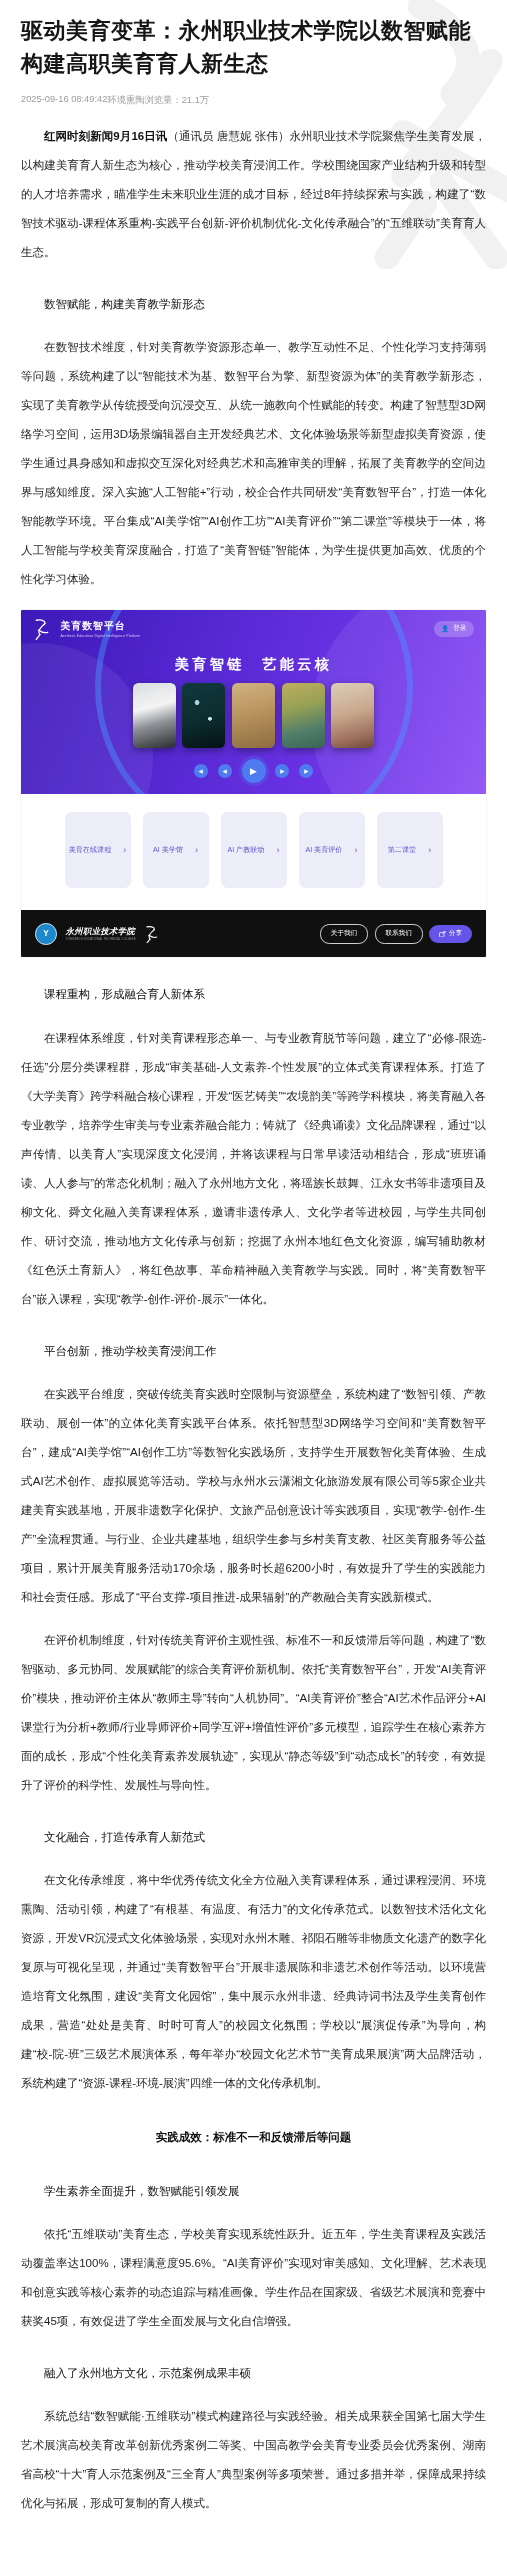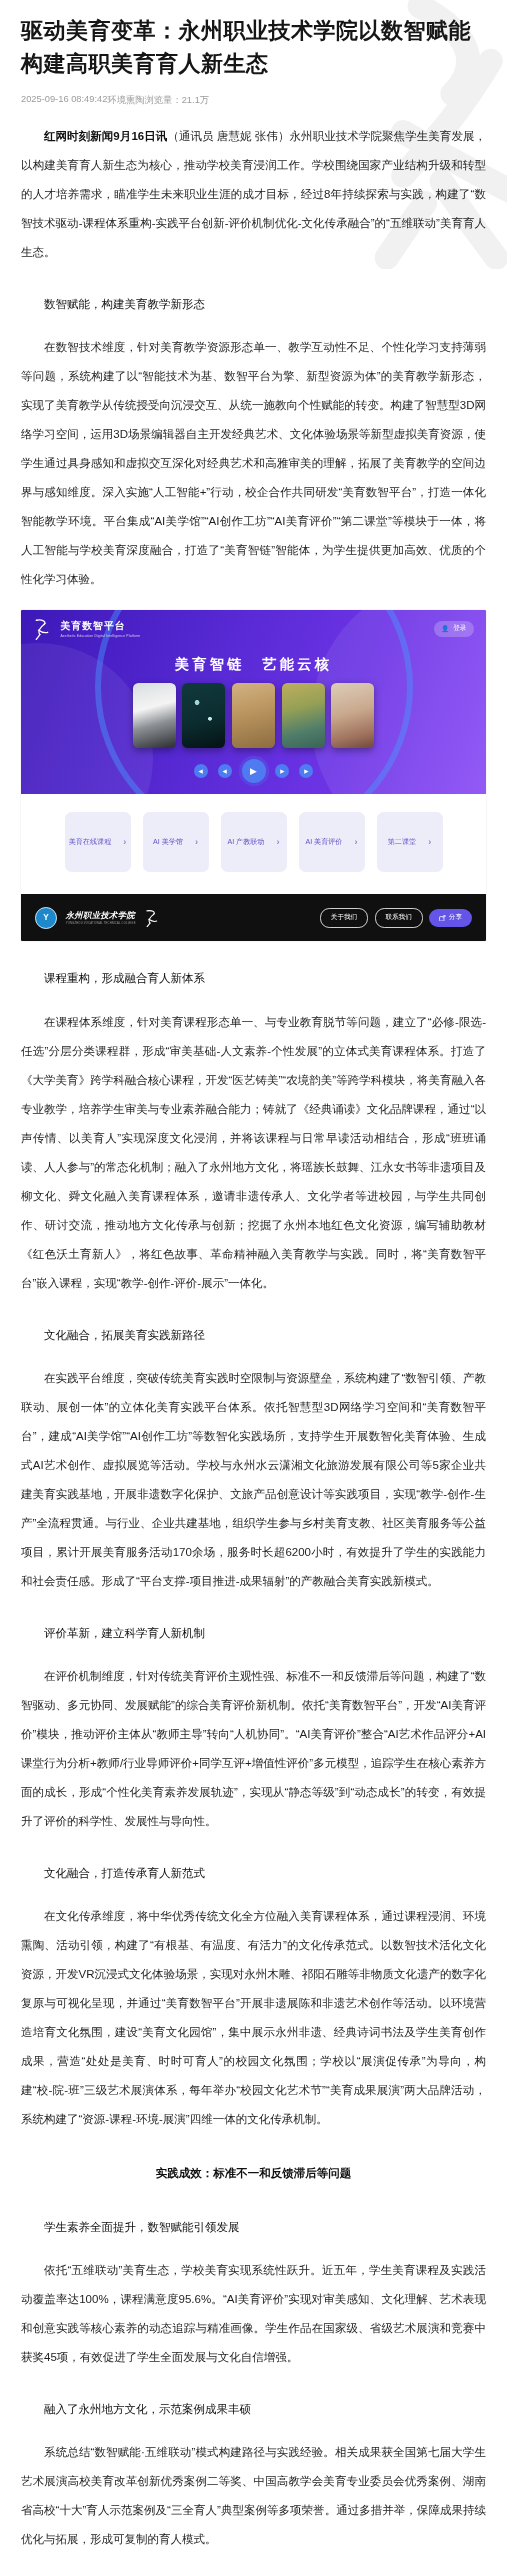--- a/index.html
+++ b/index.html
@@ -42,21 +42,21 @@
       radial-gradient(circle at 65% 55%,#bfeee8 0 1.6px,transparent 2.2px),
       linear-gradient(165deg,#10393c 0%,#0c2d30 55%,#051214 100%);}
   .t3{background:linear-gradient(165deg,#d3b383 0%,#b9945e 45%,#8d6c40 100%);}
   .t4{background:linear-gradient(165deg,#bfae5e 0%,#95a055 38%,#4f7d6a 72%,#3a6455 100%);}
   .t5{background:linear-gradient(165deg,#ddcdb8 0%,#c9a98e 45%,#a0735e 78%,#6f493b 100%);}
   .controls{position:relative;display:flex;justify-content:center;align-items:center;gap:9.8px;margin-top:11px;}
   .ctrl{width:14.2px;height:14.2px;border-radius:50%;background:#4e7bf0;color:#fff;display:flex;
         align-items:center;justify-content:center;font-size:5.5px;cursor:pointer;}
   .ctrl.big{width:24px;height:24px;font-size:8.8px;box-shadow:0 0 0 3.3px rgba(78,123,240,.25);}
   .shot-modules{background:#fff;display:flex;justify-content:center;gap:12px;padding:18.6px 0 22px;}
-  .module-card{width:66px;height:60px;background:#edecf9;border-radius:6.6px;display:flex;
+  .module-card{width:66px;height:76px;background:#edecf9;border-radius:6.6px;display:flex;
                align-items:center;justify-content:center;gap:12px;color:#5f55c9;font-size:7.1px;cursor:pointer;}
   .module-card .chev{color:#8f86da;font-size:9.3px;font-weight:bold;}
   .shot-footer{background:#101010;height:47px;display:flex;align-items:center;
                justify-content:space-between;padding:0 14.2px;}
   .sf-logos{display:flex;align-items:center;gap:8.8px;}
   .round-logo{width:19.7px;height:19.7px;border-radius:50%;background:#1d88cc;border:1.1px solid #cfe8f5;
               display:flex;align-items:center;justify-content:center;color:#fff;font-size:8.2px;font-weight:bold;}
   .school .cn{color:#fff;font-size:8.2px;font-style:italic;font-weight:bold;letter-spacing:0.5px;}
   .school .en{color:#9aa0a6;font-size:2.7px;margin-top:1.1px;letter-spacing:0.2px;}
   .sf-actions{display:flex;align-items:center;gap:6.6px;}
@@ -199,24 +199,23 @@
               </svg>
               <span>分享</span>
             </button>
           </div>
         </div>
       </div>
 
       <div class="h-sub">课程重构，形成融合育人新体系</div>
       <p>在课程体系维度，针对美育课程形态单一、与专业教育脱节等问题，建立了“必修-限选-任选”分层分类课程群，形成“审美基础-人文素养-个性发展”的立体式美育课程体系。打造了《大学美育》跨学科融合核心课程，开发“医艺铸美”“农境韵美”等跨学科模块，将美育融入各专业教学，培养学生审美与专业素养融合能力；铸就了《经典诵读》文化品牌课程，通过“以声传情、以美育人”实现深度文化浸润，并将该课程与日常早读活动相结合，形成“班班诵读、人人参与”的常态化机制；融入了永州地方文化，将瑶族长鼓舞、江永女书等非遗项目及柳文化、舜文化融入美育课程体系，邀请非遗传承人、文化学者等进校园，与学生共同创作、研讨交流，推动地方文化传承与创新；挖掘了永州本地红色文化资源，编写辅助教材《红色沃土育新人》，将红色故事、革命精神融入美育教学与实践。同时，将“美育数智平台”嵌入课程，实现“教学-创作-评价-展示”一体化。</p>
 
-      <div class="h-sub">文化融合，拓展美育实践新路径</div>
+      <div class="h-sub">平台创新，推动学校美育浸润工作</div>
       <p>在实践平台维度，突破传统美育实践时空限制与资源壁垒，系统构建了“数智引领、产教联动、展创一体”的立体化美育实践平台体系。依托智慧型3D网络学习空间和“美育数智平台”，建成“AI美学馆”“AI创作工坊”等数智化实践场所，支持学生开展数智化美育体验、生成式AI艺术创作、虚拟展览等活动。学校与永州水云潇湘文化旅游发展有限公司等5家企业共建美育实践基地，开展非遗数字化保护、文旅产品创意设计等实践项目，实现“教学-创作-生产”全流程贯通。与行业、企业共建基地，组织学生参与乡村美育支教、社区美育服务等公益项目，累计开展美育服务活动170余场，服务时长超6200小时，有效提升了学生的实践能力和社会责任感。形成了“平台支撑-项目推进-成果辐射”的产教融合美育实践新模式。</p>
 
-      <div class="h-sub">评价革新，建立科学育人新机制</div>
       <p>在评价机制维度，针对传统美育评价主观性强、标准不一和反馈滞后等问题，构建了“数智驱动、多元协同、发展赋能”的综合美育评价新机制。依托“美育数智平台”，开发“AI美育评价”模块，推动评价主体从“教师主导”转向“人机协同”。“AI美育评价”整合“AI艺术作品评分+AI课堂行为分析+教师/行业导师评价+同学互评+增值性评价”多元模型，追踪学生在核心素养方面的成长，形成“个性化美育素养发展轨迹”，实现从“静态等级”到“动态成长”的转变，有效提升了评价的科学性、发展性与导向性。</p>
 
       <div class="h-sub">文化融合，打造传承育人新范式</div>
       <p>在文化传承维度，将中华优秀传统文化全方位融入美育课程体系，通过课程浸润、环境熏陶、活动引领，构建了“有根基、有温度、有活力”的文化传承范式。以数智技术活化文化资源，开发VR沉浸式文化体验场景，实现对永州木雕、祁阳石雕等非物质文化遗产的数字化复原与可视化呈现，并通过“美育数智平台”开展非遗展陈和非遗艺术创作等活动。以环境营造培育文化氛围，建设“美育文化园馆”，集中展示永州非遗、经典诗词书法及学生美育创作成果，营造“处处是美育、时时可育人”的校园文化氛围；学校以“展演促传承”为导向，构建“校-院-班”三级艺术展演体系，每年举办“校园文化艺术节”“美育成果展演”两大品牌活动，系统构建了“资源-课程-环境-展演”四维一体的文化传承机制。</p>
 
       <div class="h-center">实践成效：标准不一和反馈滞后等问题</div>
 
       <div class="h-sub">学生素养全面提升，数智赋能引领发展</div>
       <p>依托“五维联动”美育生态，学校美育实现系统性跃升。近五年，学生美育课程及实践活动覆盖率达100%，课程满意度95.6%。“AI美育评价”实现对审美感知、文化理解、艺术表现和创意实践等核心素养的动态追踪与精准画像。学生作品在国家级、省级艺术展演和竞赛中获奖45项，有效促进了学生全面发展与文化自信增强。</p>
 

